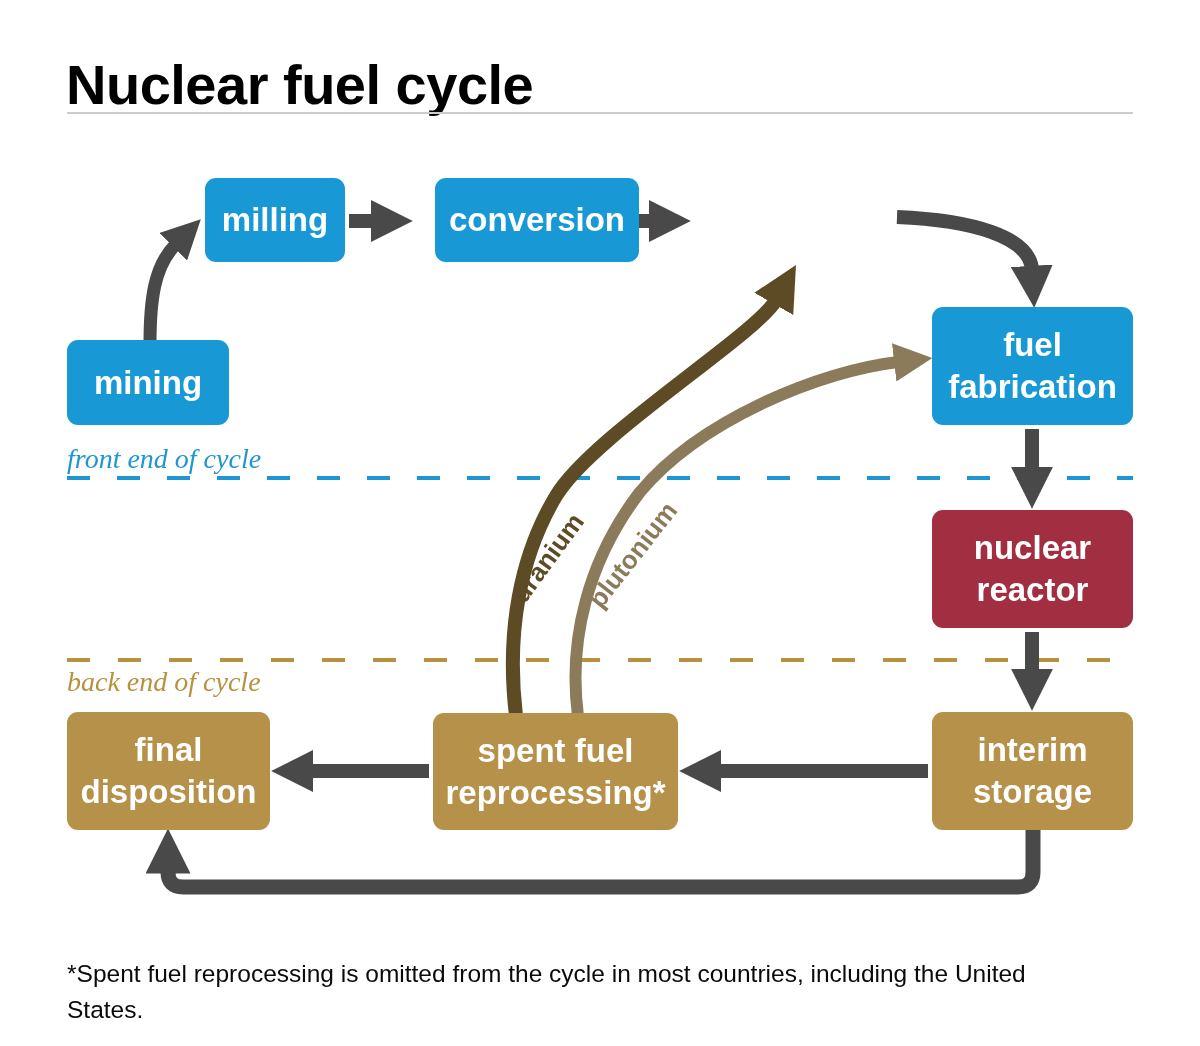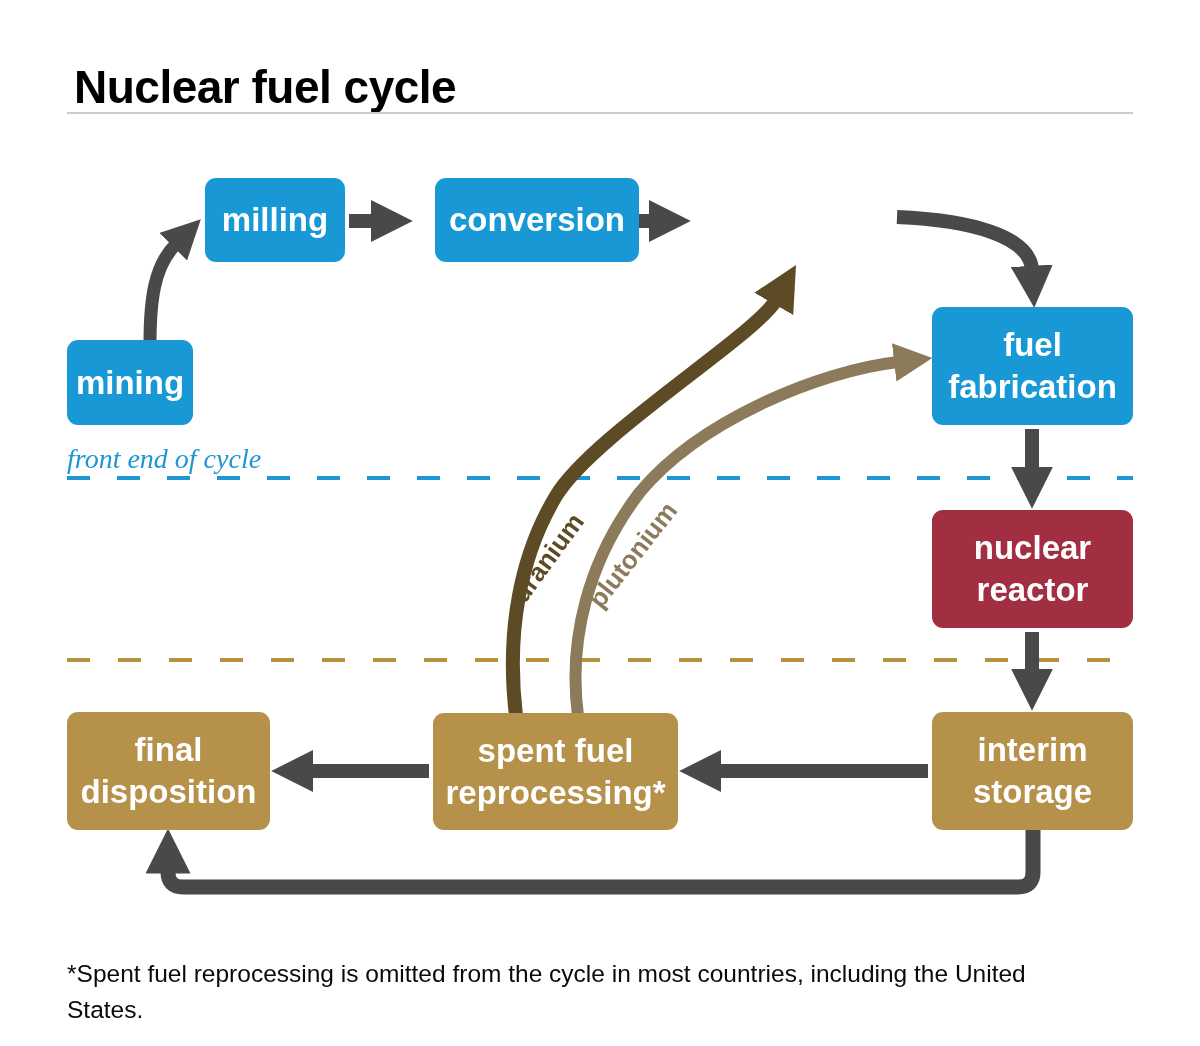--- a/index.html
+++ b/index.html
@@ -1,38 +1,38 @@
 <!DOCTYPE html>
 <html><head>
 <meta charset="utf-8">
 <style>
   html,body { margin:0; padding:0; background:#ffffff; }
   .stage {
     position:relative; width:1200px; height:1046px; background:#ffffff;
     font-family:"Liberation Sans", sans-serif; overflow:hidden;
   }
   .title {
-    position:absolute; left:66px; top:52px; margin:8px;
-    font-size:46px; font-weight:bold; color:#000; letter-spacing:-0.5px;
+    position:absolute; left:66px; top:52px; margin:0;
+    font-size:56px; font-weight:bold; color:#000; letter-spacing:-0.5px;
   }
   .rule {
     position:absolute; left:67px; top:112px; width:1066px; height:2px;
     background:#cccccc;
   }
   svg.layer { position:absolute; left:0; top:0; }
   .box {
     position:absolute; border-radius:11px; box-sizing:border-box;
     display:flex; align-items:center; justify-content:center; text-align:center;
     color:#ffffff; font-weight:bold; font-size:33px; line-height:1.27; padding:4px 10px;
   }
   .blue { background:#1899d6; }
   .red  { background:#a22e42; }
   .gold { background:#b5914a; }
 
-  .box-mining     { left:67px;  top:340px; width:126px; height:85px;  }
+  .box-mining     { left:67px;  top:340px; width:162px; height:85px;  }
   .box-milling    { left:205px; top:178px; width:140px; height:84px;  }
   .box-conversion { left:414px; top:178px; width:204px; height:84px;margin-left:21px;  }
   .box-enrichment { left:692px; top:178px; width:201px; height:84px;  }
   .box-fuelfab    { left:932px; top:307px; width:201px; height:118px; }
   .box-reactor    { left:932px; top:510px; width:201px; height:118px; }
   .box-interim    { left:932px; top:712px; width:201px; height:118px; }
   .box-spent      { left:433px; top:713px; width:245px; height:117px; }
   .box-final      { left:67px;  top:712px; width:203px; height:118px; }
 
   .phase-label {
@@ -117,19 +117,20 @@
     <span>interim storage</span>
   </div>
   <div class="box gold box-spent">
     <span>spent fuel reprocessing*</span>
   </div>
   <div class="box gold box-final">
     <span>final disposition</span>
   </div>
 
   <div class="phase-label phase-front">front end of cycle</div>
+  <div class="phase-label phase-back">back end of cycle</div>
 
   <div class="flow-label flow-uranium">uranium</div>
   <div class="flow-label flow-plutonium">plutonium</div>
 
   <p class="footnote"><span>*</span><span class="it">Spent fuel reprocessing</span><span> is omitted from the cycle in most countries, including the United States.</span></p>
 
 </div>
 
 </body></html>

